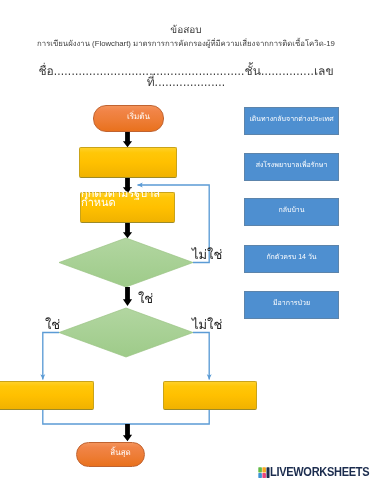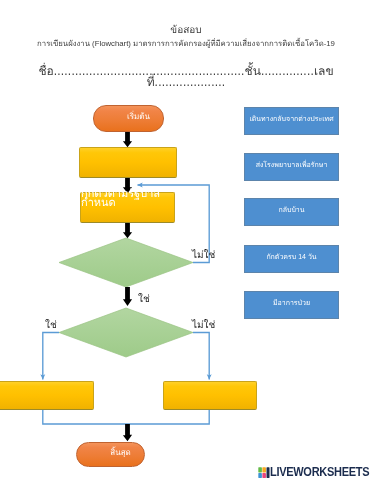--- a/index.html
+++ b/index.html
@@ -29,21 +29,21 @@
         border:0.7px solid #c9a319;border-bottom:1.1px solid #9c8a28;border-radius:2px;
         display:flex;align-items:flex-start;justify-content:center;
         color:#ffffff;font-size:11px;line-height:9px;
         box-shadow:none;}
   .proc > span{position:relative;top:-4px;}
   .term > span{position:relative;top:-2px;padding-left:20px;}
   .blue > span{position:relative;top:-3px;}
   .blue{position:absolute;background:#4e8fd0;border:0.9px solid #5c84ab;
         display:flex;align-items:center;justify-content:center;
         color:#ffffff;font-size:7px;line-height:9px;}
-  .elbl{position:absolute;font-size:10px;line-height:9px;color:#1f1f1f;white-space:nowrap;}
+  .elbl{position:absolute;font-size:13px;line-height:9px;color:#1f1f1f;white-space:nowrap;}
 
   
   .brand{position:absolute;display:flex;align-items:center;}
   .brand-txt{font-size:12.6px;font-weight:bold;letter-spacing:-0.35px;color:#1b2c4e;
              font-family:"Liberation Sans",sans-serif;display:inline-block;
              transform:scaleX(0.875);transform-origin:left center;}
   svg{display:block;}
 </style>
 </head>
 <body>

